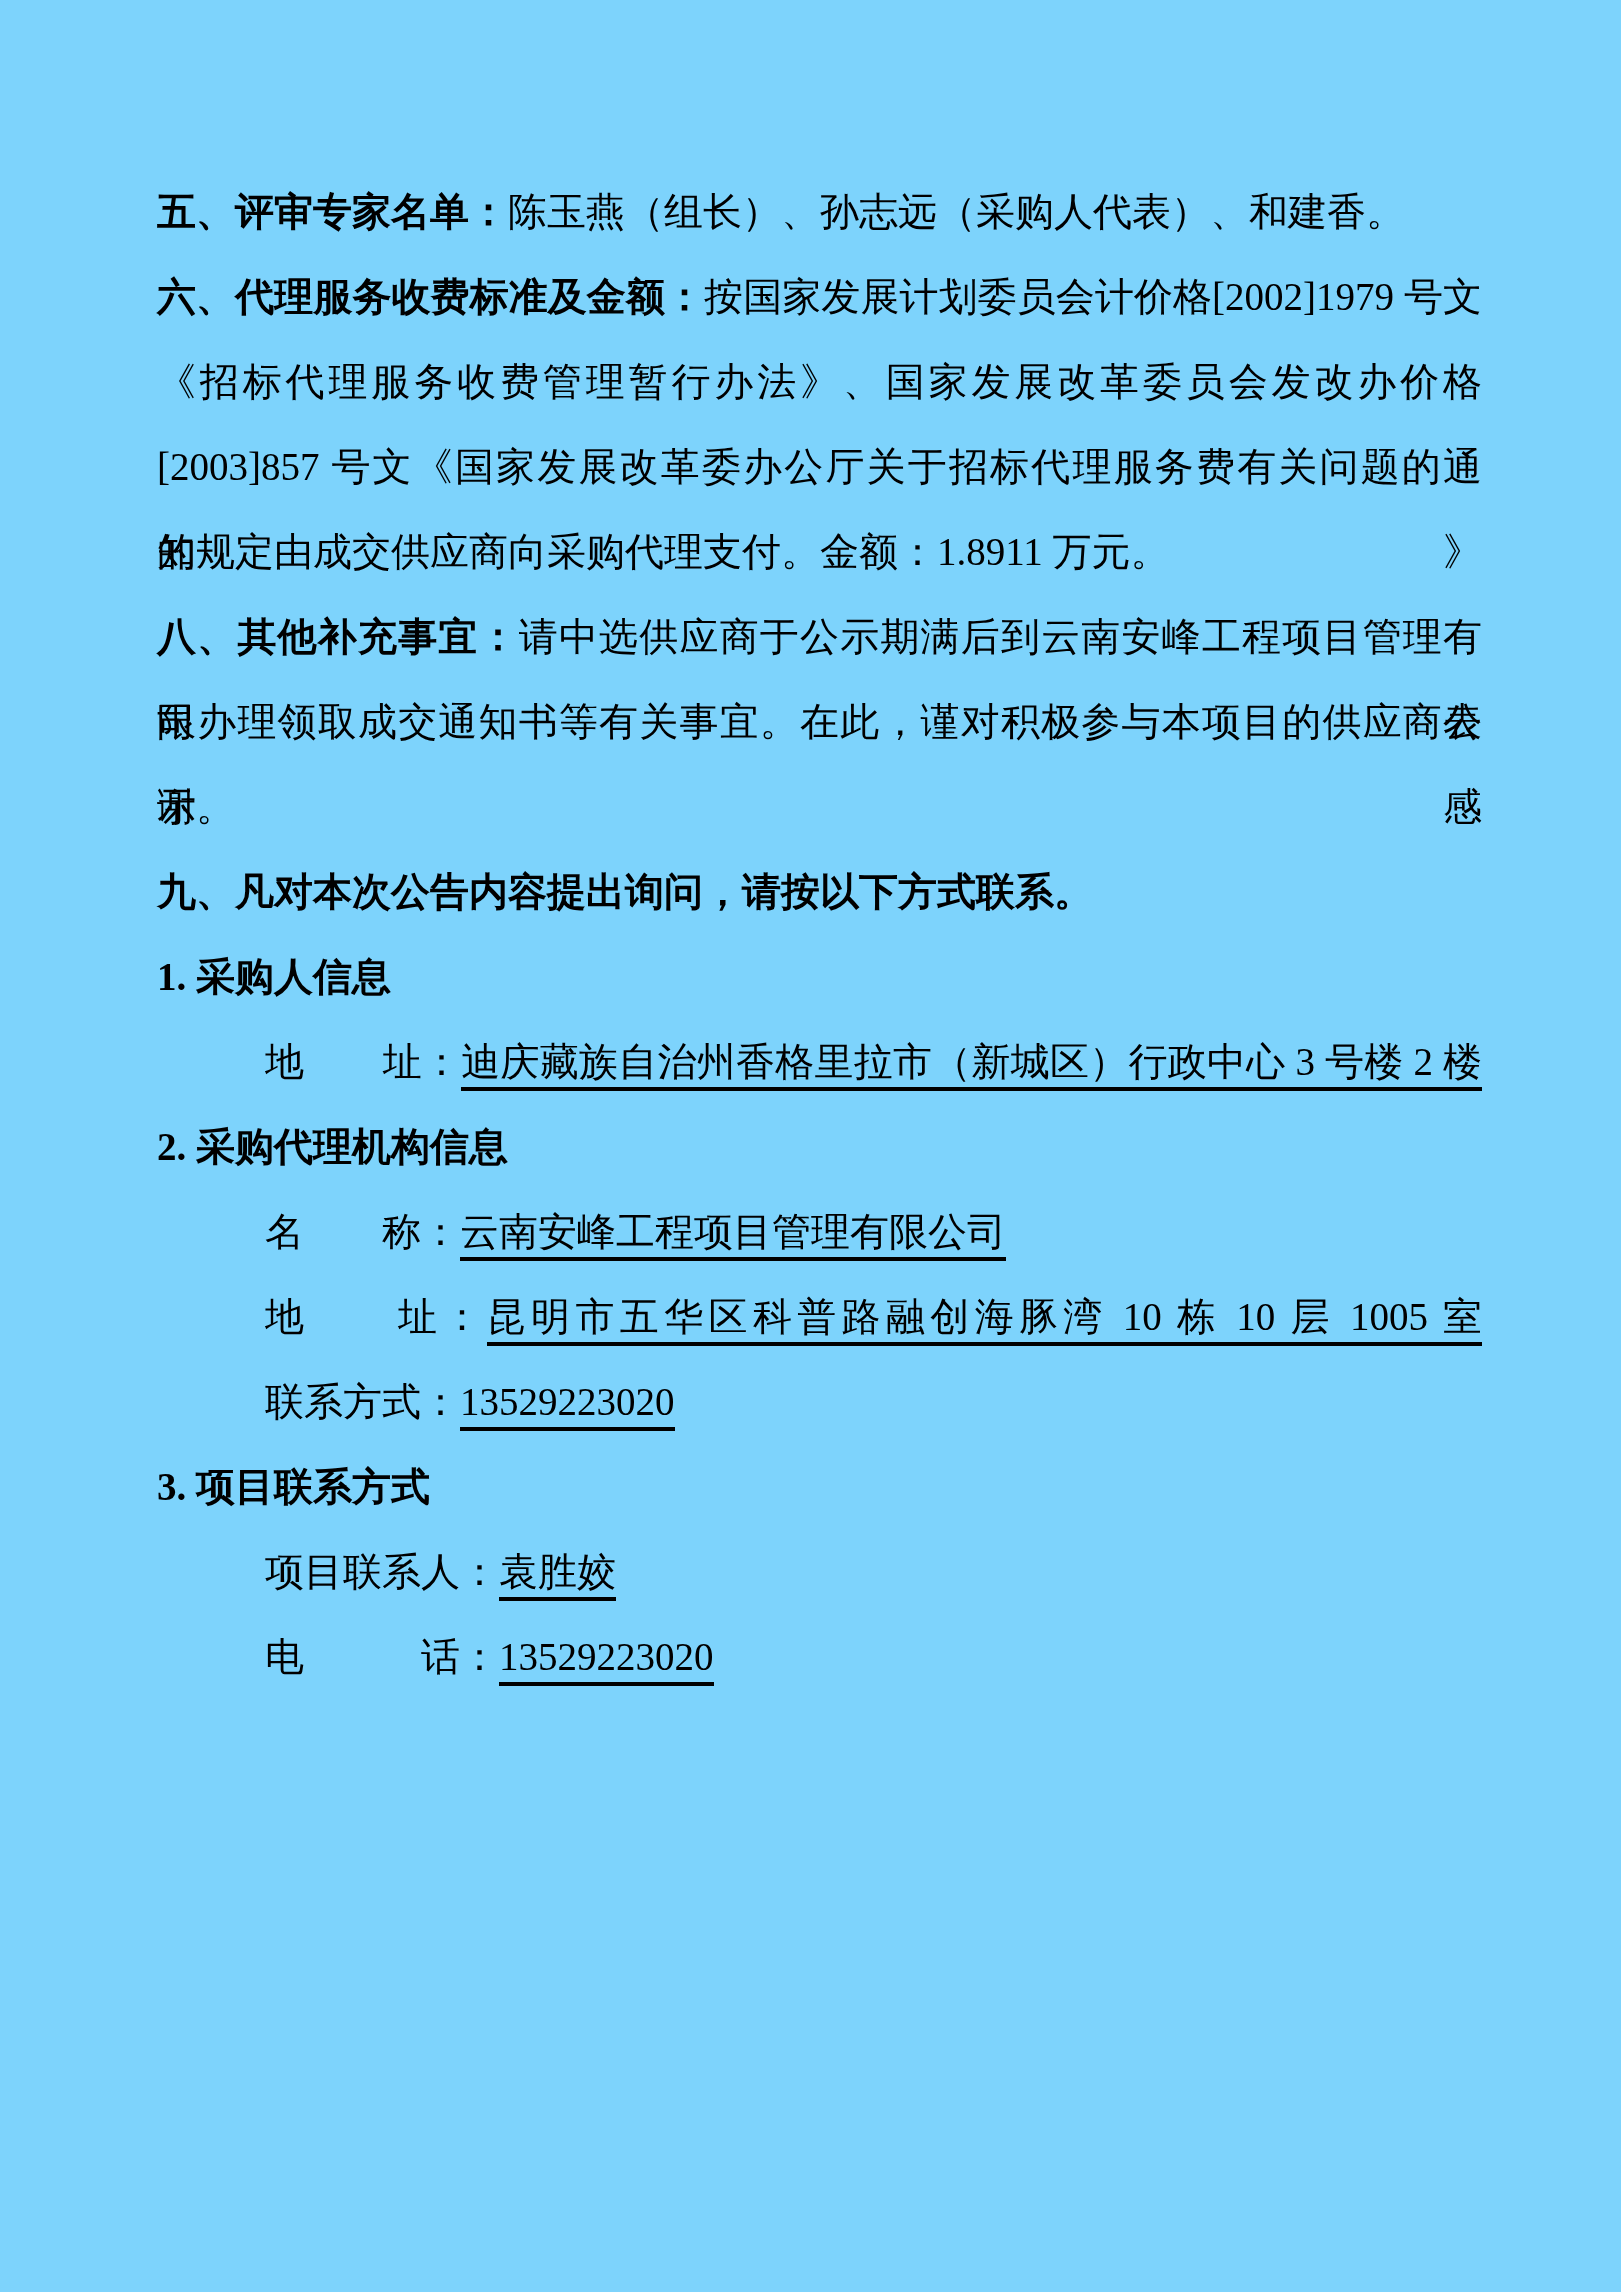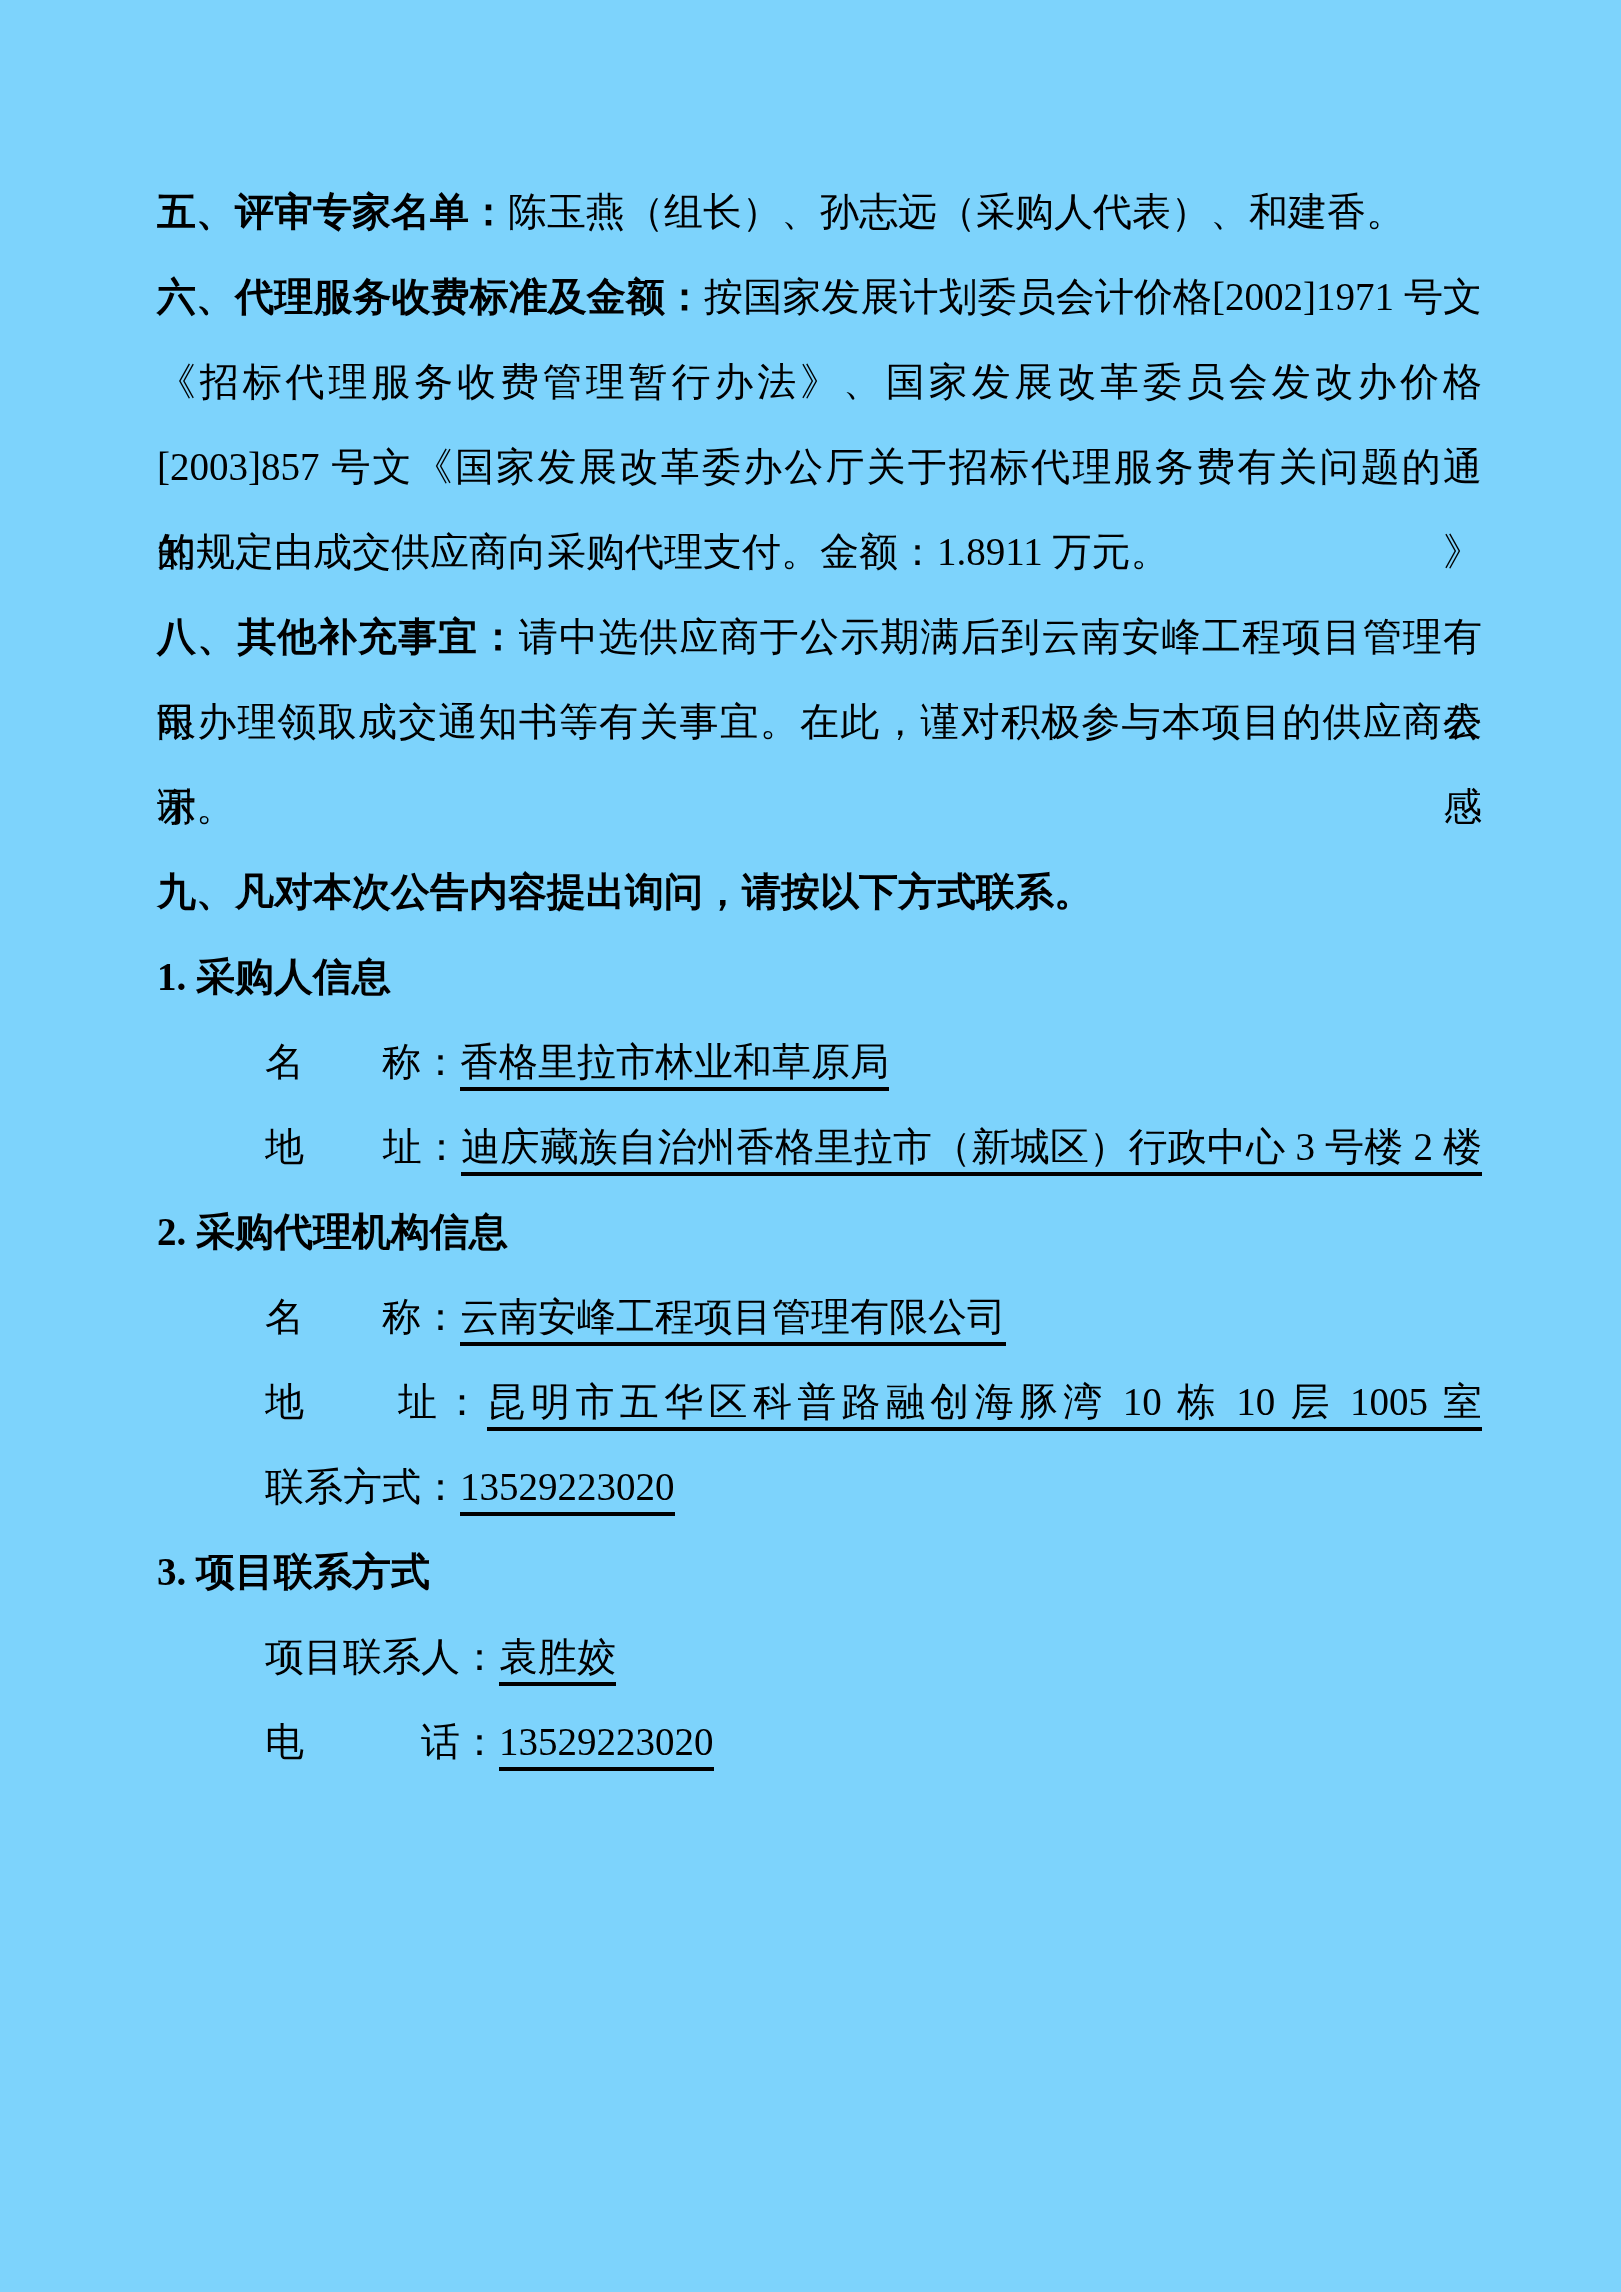--- a/index.html
+++ b/index.html
@@ -43,34 +43,33 @@
   .ind { padding-left: 108px; }
 </style>
 </head>
 <body>
 
 <div class="page">
   <div class="content">
 
     <div class="ln"><span class="b">五、评审专家名单：</span><span>陈玉燕（组长）、孙志远（采购人代表）、和建香。</span></div>
 
-    <div class="ln jl"><span class="b">六、代理服务收费标准及金额：</span><span>按国家发展计划委员会计价格[2002]1971 号文</span></div>
+    <div class="ln jl"><span class="b">六、代理服务收费标准及金额：</span><span>按国家发展计划委员会计价格[2002]1979 号文</span></div>
     <div class="ln jl"><span>《招标代理服务收费管理暂行办法》、国家发展改革委员会发改办价格</span></div>
     <div class="ln jl"><span>[2003]857 号文《国家发展改革委办公厅关于招标代理服务费有关问题的通知》</span></div>
     <div class="ln"><span>的规定由成交供应商向采购代理支付。金额：1.8911 万元。</span></div>
 
 
     <div class="ln jl"><span class="b">八、其他补充事宜：</span><span>请中选供应商于公示期满后到云南安峰工程项目管理有限公</span></div>
     <div class="ln jl"><span>司办理领取成交通知书等有关事宜。在此，谨对积极参与本项目的供应商表示感</span></div>
     <div class="ln"><span>谢。</span></div>
 
     <div class="ln"><span class="b">九、凡对本次公告内容提出询问，请按以下方式联系。</span></div>
 
     <div class="ln"><span class="b">1. 采购人信息</span></div>
-    <div class="ln ind"><span>名　　称：</span><span class="u">香格里拉市林业和草原局</span></div>
     <div class="ln ind jl"><span>地　　址：</span><span class="u">迪庆藏族自治州香格里拉市（新城区）行政中心 3 号楼 2 楼</span></div>
 
     <div class="ln"><span class="b">2. 采购代理机构信息</span></div>
     <div class="ln ind"><span>名　　称：</span><span class="u">云南安峰工程项目管理有限公司</span></div>
     <div class="ln ind jl"><span>地　　址：</span><span class="u">昆明市五华区科普路融创海豚湾 10 栋 10 层 1005 室</span></div>
     <div class="ln ind"><span>联系方式：</span><span class="u">13529223020</span></div>
 
     <div class="ln"><span class="b">3. 项目联系方式</span></div>
     <div class="ln ind"><span>项目联系人：</span><span class="u">袁胜姣</span></div>
     <div class="ln ind"><span>电　　　话：</span><span class="u">13529223020</span></div>

